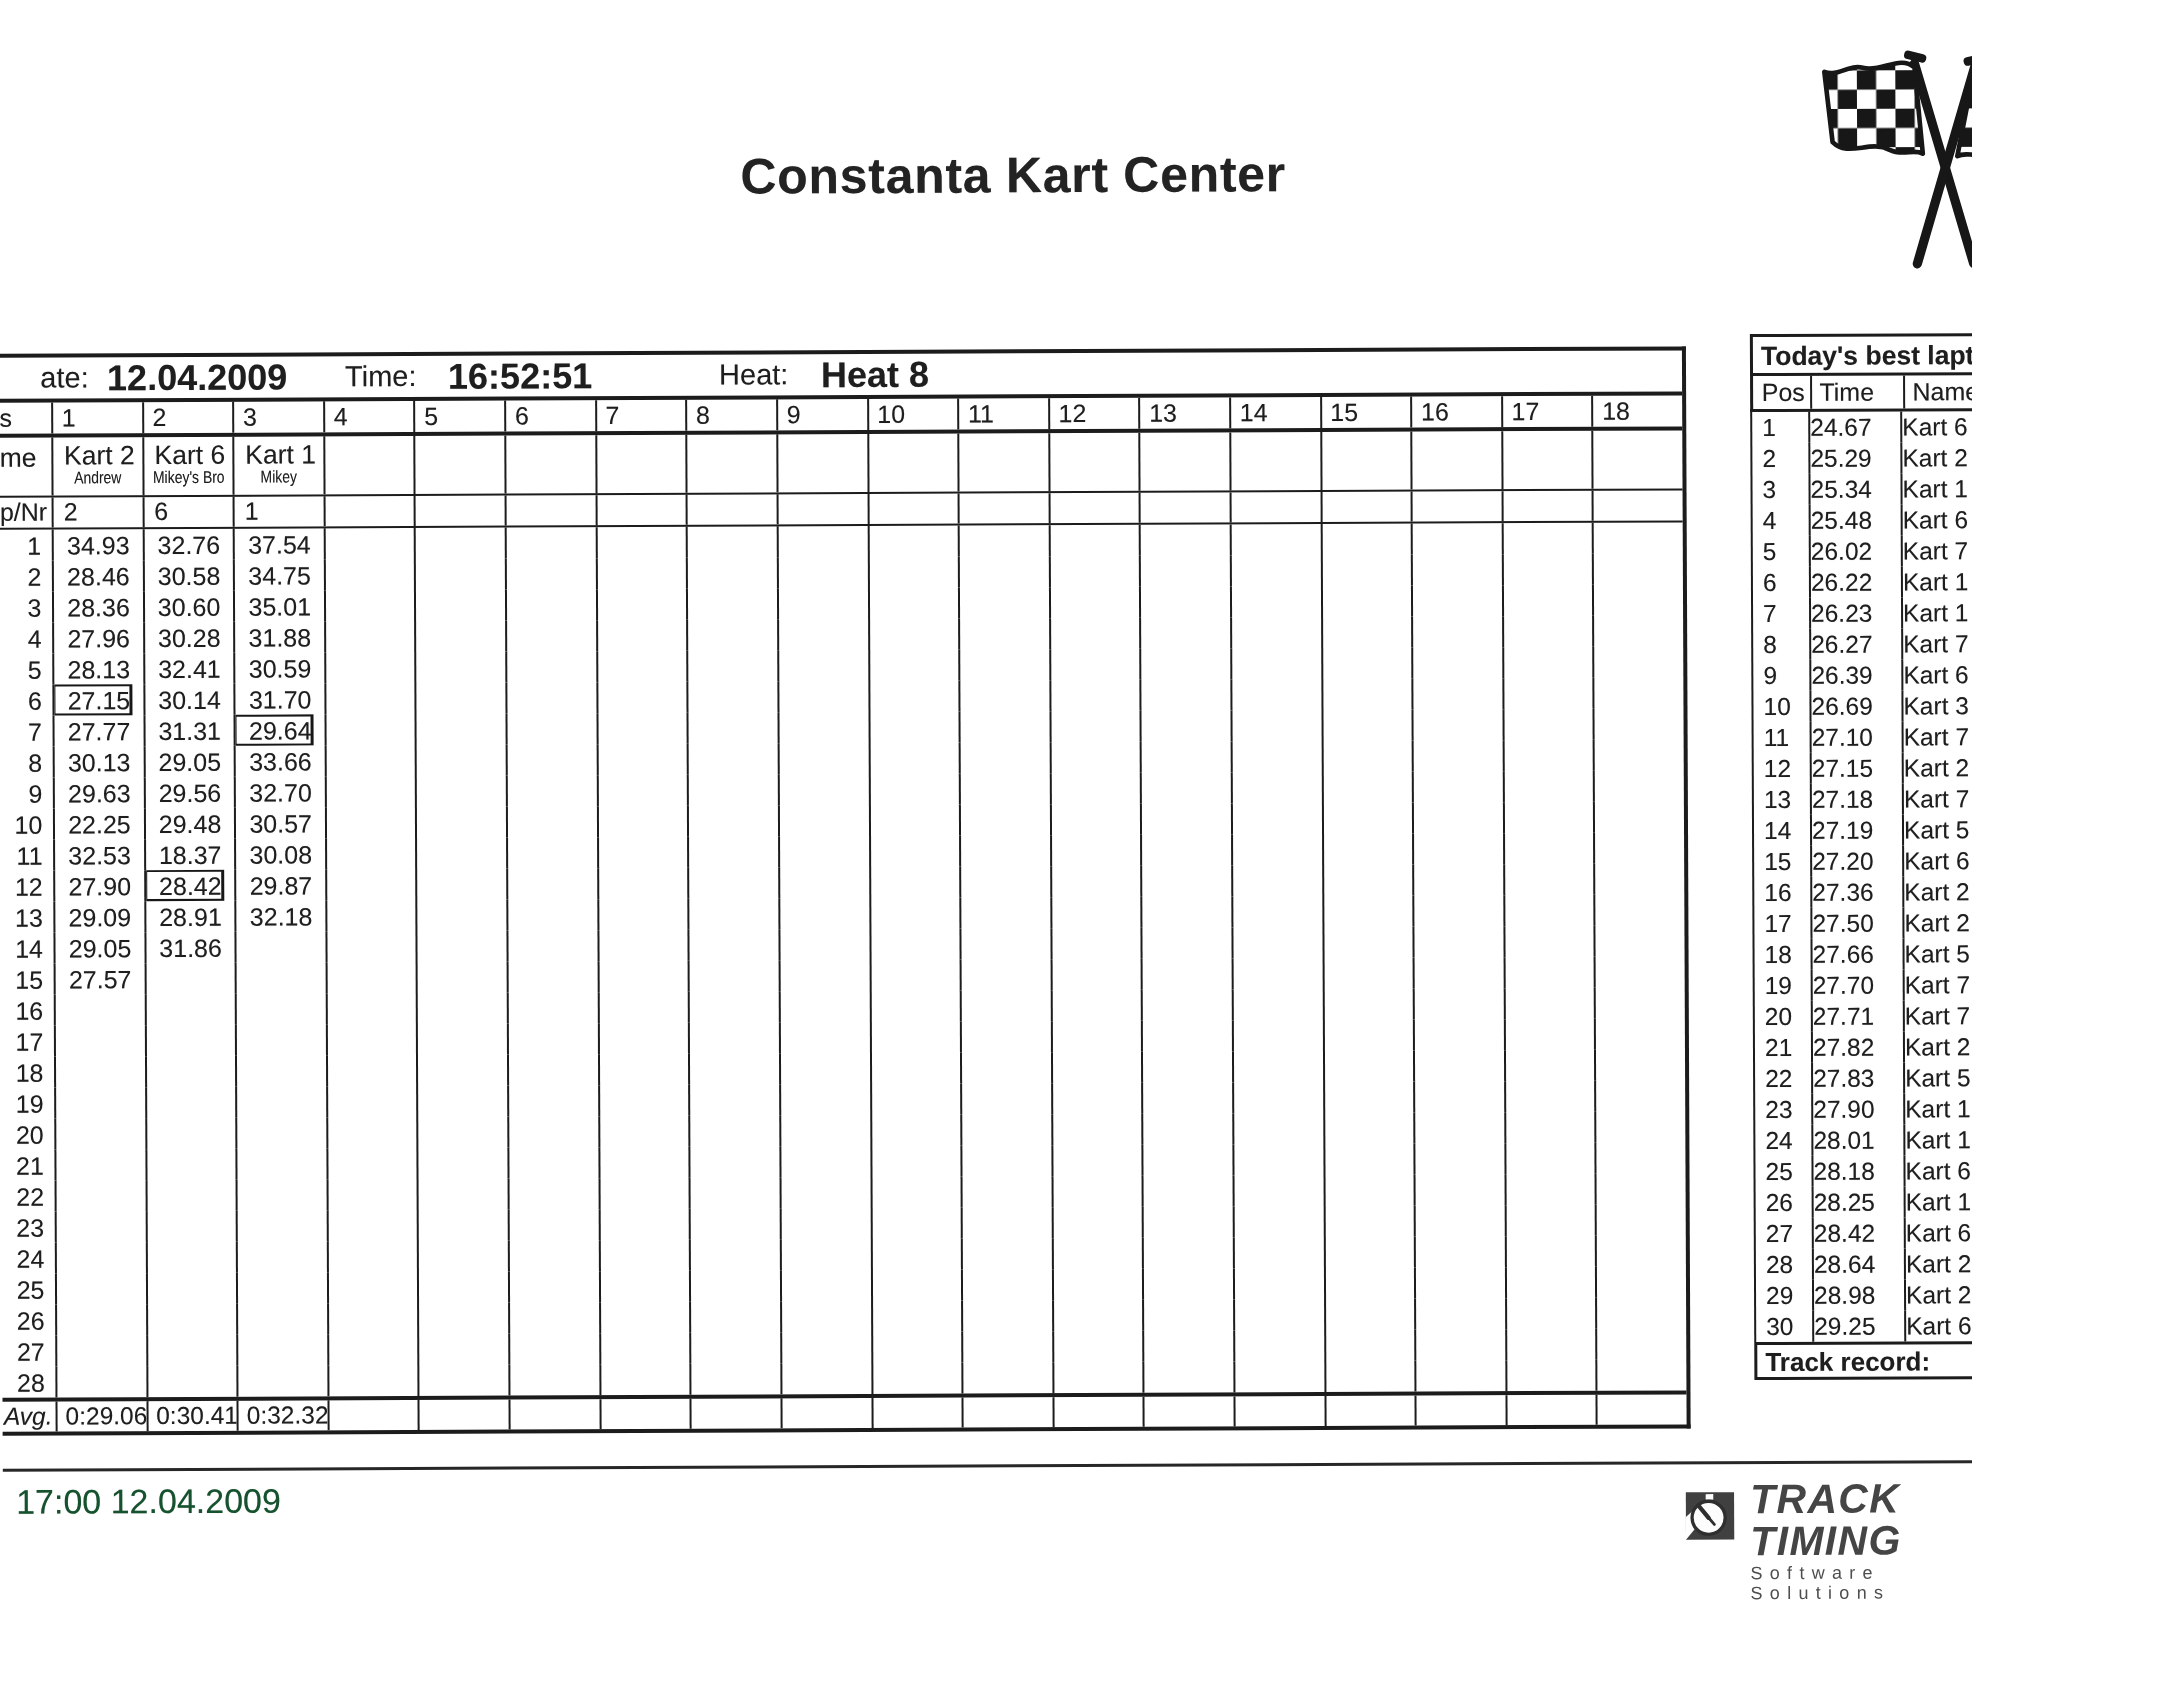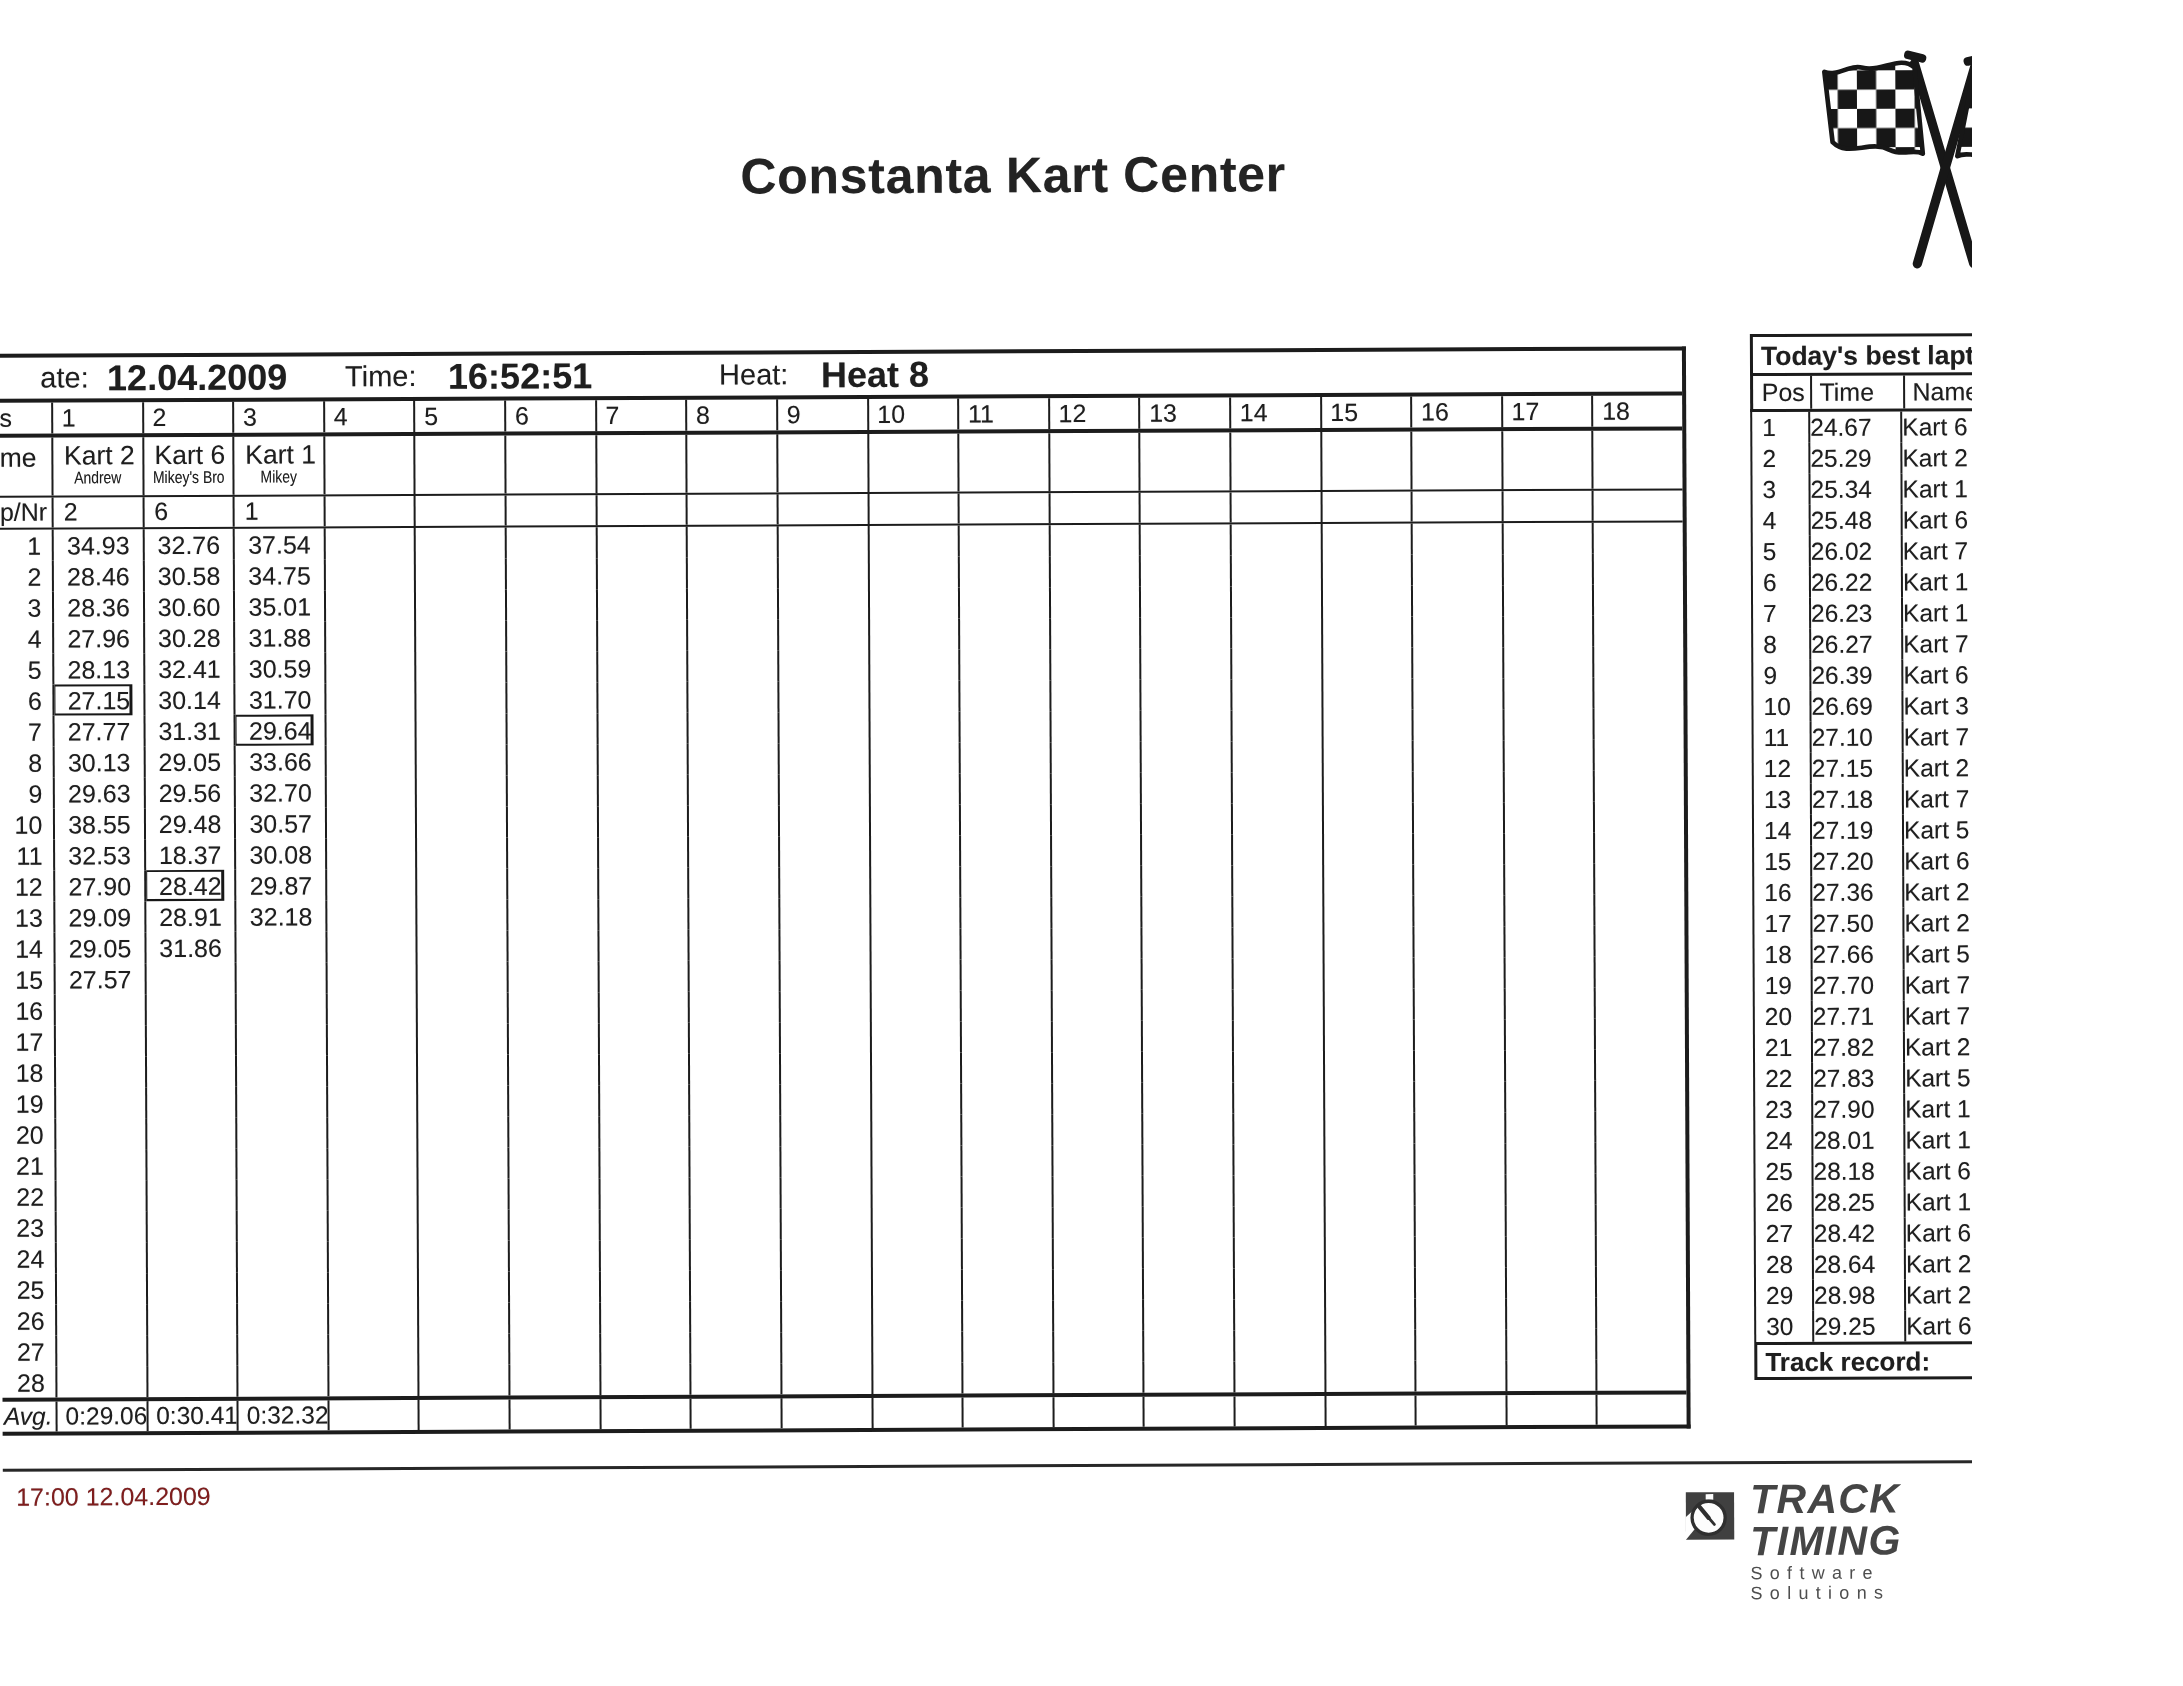--- a/index.html
+++ b/index.html
@@ -66,21 +66,21 @@
   .sb-row div{box-sizing:border-box;overflow:hidden;white-space:nowrap;}
   .sb-pos{padding-left:10px;}
   .sb-time,.sb-name{border-left:2px solid #1c1c1c;padding-left:0;}
   .sb-record{box-sizing:border-box;border:3.3px solid #1c1c1c;height:38px;display:flex;
     font-weight:bold;font-size:26px;line-height:32px;padding:1.3px 0 0 8px;}
   .sb-record .val{margin-left:45px;}
   .page-edge{position:absolute;left:2086px;top:410px;width:2px;height:979px;background:#b9b9b9;opacity:.55;}
 
   
   .rule{position:absolute;left:0;top:1464px;width:2085px;height:2.6px;background:#272727;}
-  .scanstamp{position:absolute;left:13.2px;top:1478px;font-size:25px;color:#7f1d1d;}
+  .scanstamp{position:absolute;left:13.2px;top:1478px;font-size:34px;color:#14532d;}
   .brand{position:absolute;left:1681px;top:1481px;display:flex;align-items:flex-start;gap:13.2px;}
   .brand-text{display:flex;flex-direction:column;}
   .brand-title{font-size:41px;line-height:42px;font-weight:bold;font-style:italic;
     letter-spacing:1.3px;color:#454545;text-shadow:none;}
   .brand-sub{font-size:18px;line-height:20px;letter-spacing:7.3px;color:#4e4e4e;
     margin-top:1.3px;text-shadow:none;}
 </style>
 </head>
 <body>
 
@@ -361,21 +361,21 @@
           <div class="cell"></div>
           <div class="cell"></div>
           <div class="cell"></div>
           <div class="cell"></div>
           <div class="cell"></div>
           <div class="cell"></div>
           <div class="cell"></div>
           <div class="cell"></div>
           <div class="cell"></div>
           <div class="cell c0 rownum">10</div>
-          <div class="cell">38.55</div>
+          <div class="cell">22.25</div>
           <div class="cell">29.48</div>
           <div class="cell">30.57</div>
           <div class="cell"></div>
           <div class="cell"></div>
           <div class="cell"></div>
           <div class="cell"></div>
           <div class="cell"></div>
           <div class="cell"></div>
           <div class="cell"></div>
           <div class="cell"></div>

